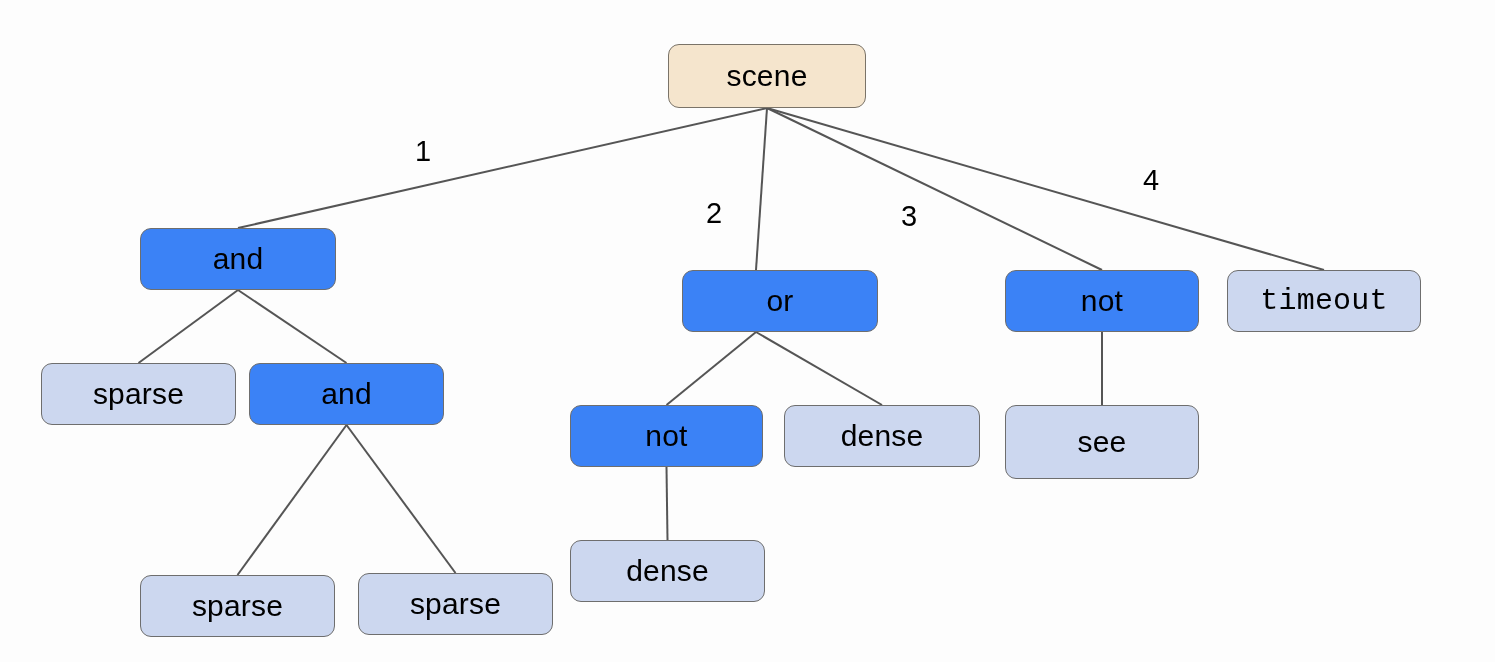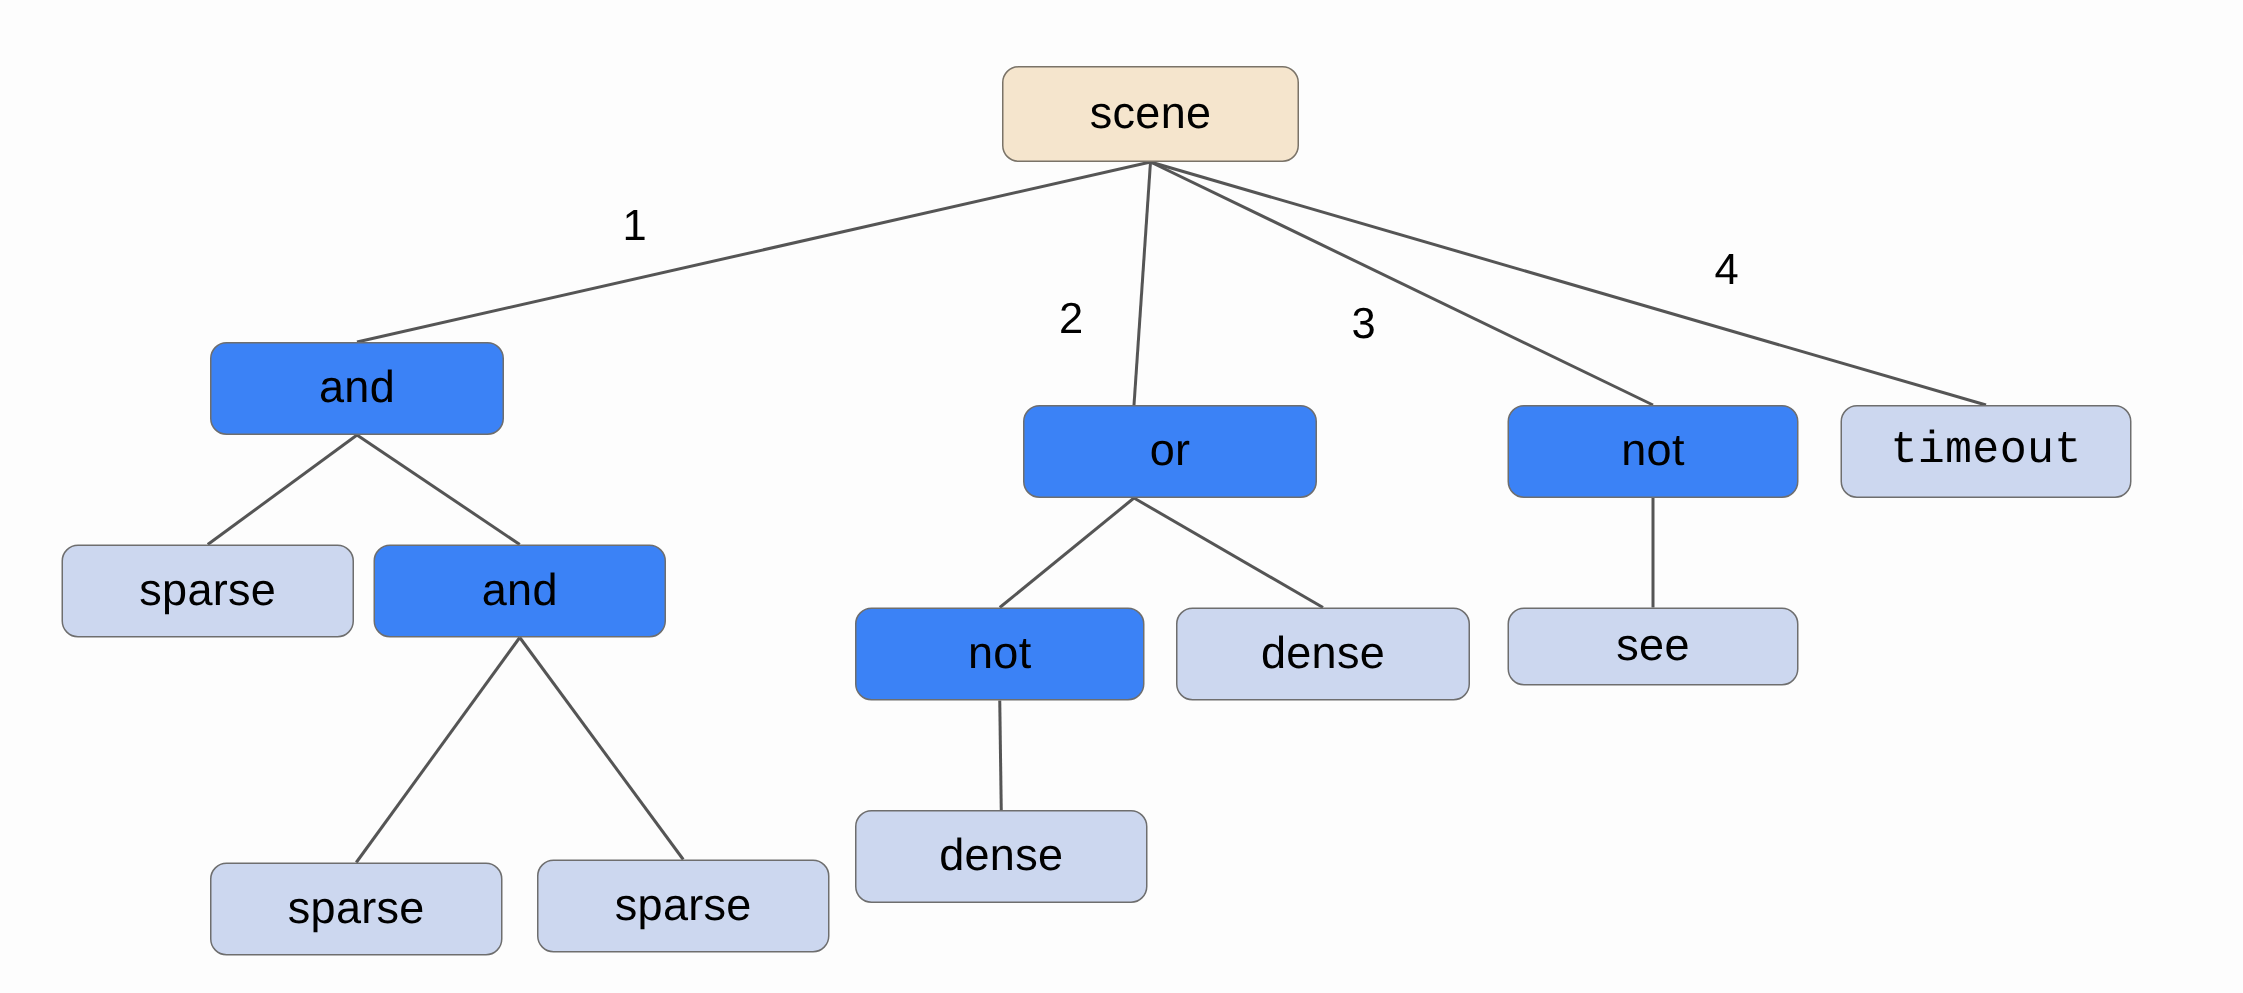--- a/index.html
+++ b/index.html
@@ -87,21 +87,21 @@
       </div>
       <div class="node op" style="left: 249px; top: 363px; width: 195px; height: 62px;">
         <span>and</span>
       </div>
       <div class="node op" style="left: 570px; top: 405px; width: 193px; height: 62px;">
         <span>not</span>
       </div>
       <div class="node leaf" style="left: 784px; top: 405px; width: 196px; height: 62px;">
         <span>dense</span>
       </div>
-      <div class="node leaf" style="left: 1005px; top: 405px; width: 194px; height: 52px; text-align: right;">
+      <div class="node leaf" style="left: 1005px; top: 405px; width: 194px; height: 74px; text-align: right;">
         <span>see</span>
       </div>
       <div class="node leaf" style="left: 570px; top: 540px; width: 195px; height: 62px;">
         <span>dense</span>
       </div>
       <div class="node leaf" style="left: 140px; top: 575px; width: 195px; height: 62px;">
         <span>sparse</span>
       </div>
       <div class="node leaf" style="left: 358px; top: 573px; width: 195px; height: 62px;">
         <span>sparse</span>

